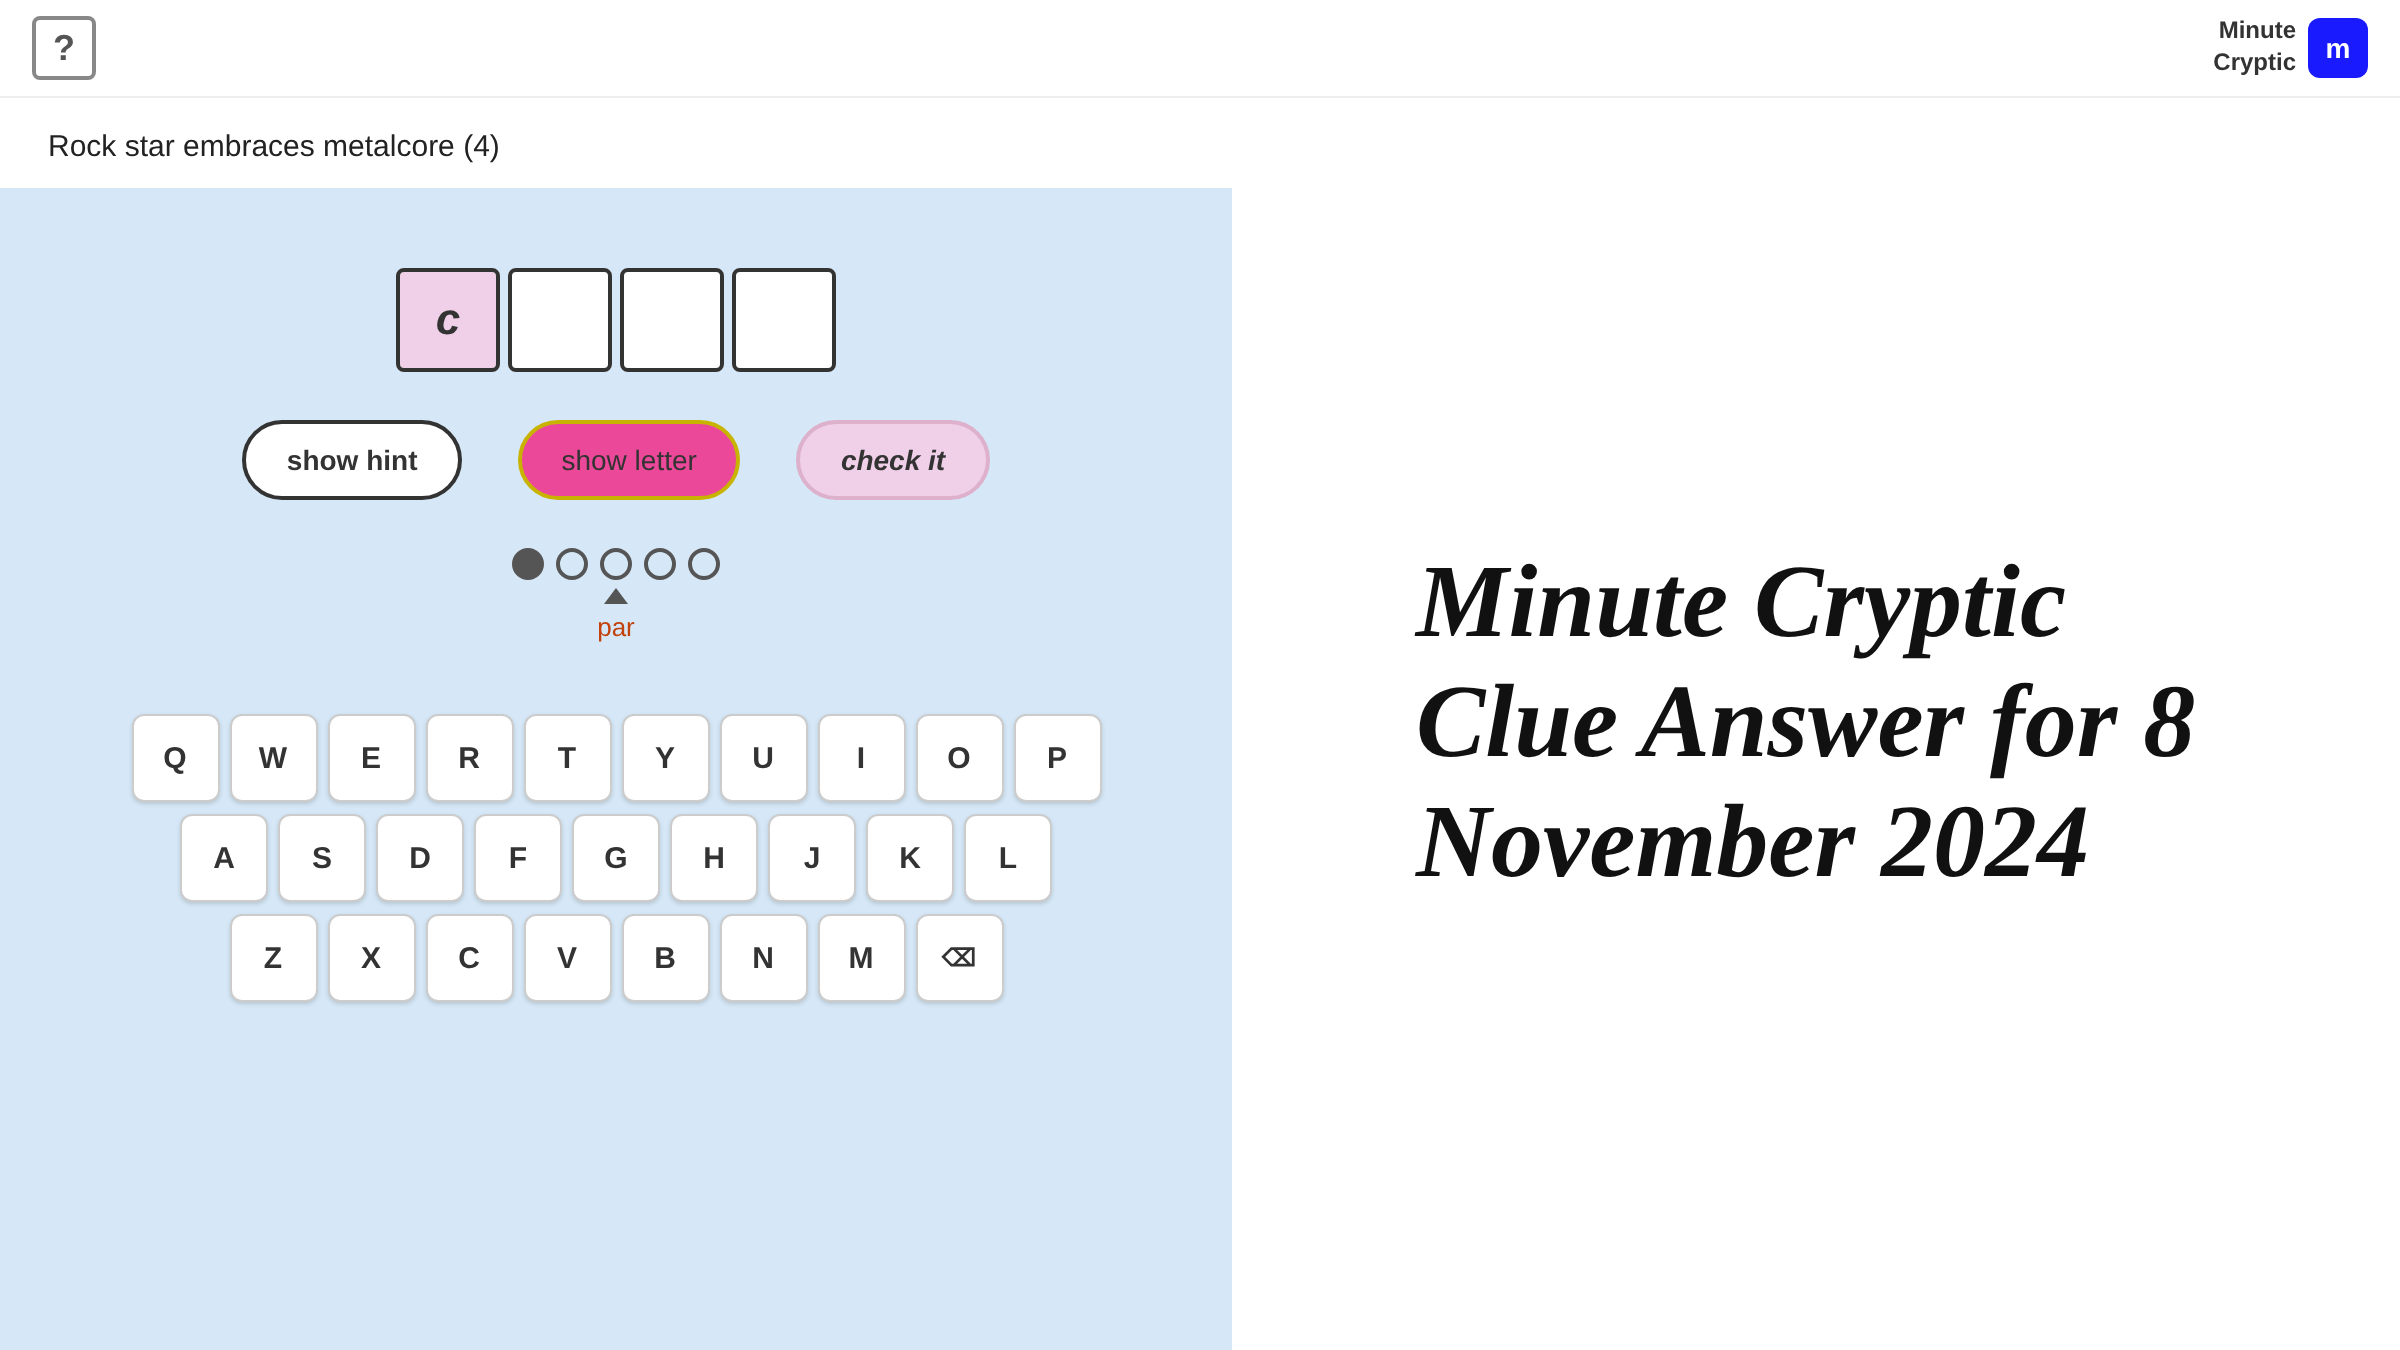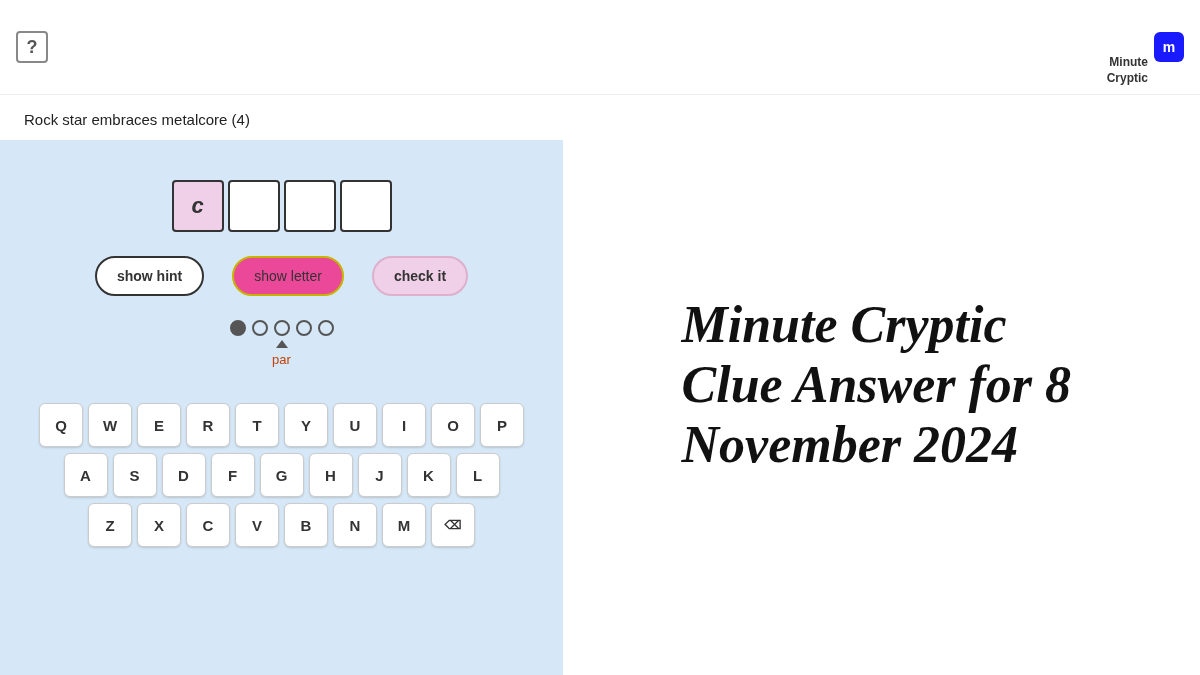--- a/index.html
+++ b/index.html
@@ -60,21 +60,21 @@
 
     
     .main-layout {
       display: flex;
       flex: 1;
       overflow: hidden;
     }
 
     
     .left-panel {
-      width: 563px;
+      width: 616px;
       display: flex;
       flex-direction: column;
       padding: 16px 0 0 0;
       background: #fff;
     }
     .clue-text {
       font-size: 15px;
       color: #222;
       padding: 0 24px 12px 24px;
     }
@@ -141,20 +141,21 @@
     }
     .btn-check-it {
       padding: 10px 20px;
       border-radius: 24px;
       border: 2px solid #ddb0cc;
       background: #f0d0e8;
       font-size: 14px;
       font-weight: 600;
       cursor: pointer;
       color: #333;
+      font-style: italic;
     }
 
     
     .progress-area {
       display: flex;
       flex-direction: column;
       align-items: center;
       gap: 4px;
     }
     .progress-dots {
@@ -240,21 +241,21 @@
     }
   </style>
 </head>
 <body>
 
 <div class="top-bar">
   <div class="help-icon">
     <span>?</span>
   </div>
   <div class="logo-area">
-    <div style="text-align:right; line-height:1.3;margin-top:47px;">
+    <div style="text-align:right; line-height:1.3;">
       <div style="font-size:12px;">Minute<br>Cryptic</div>
     </div>
     <div class="logo-icon">
       <span>m</span>
     </div>
   </div>
 </div>
 
 <div class="main-layout">
 

